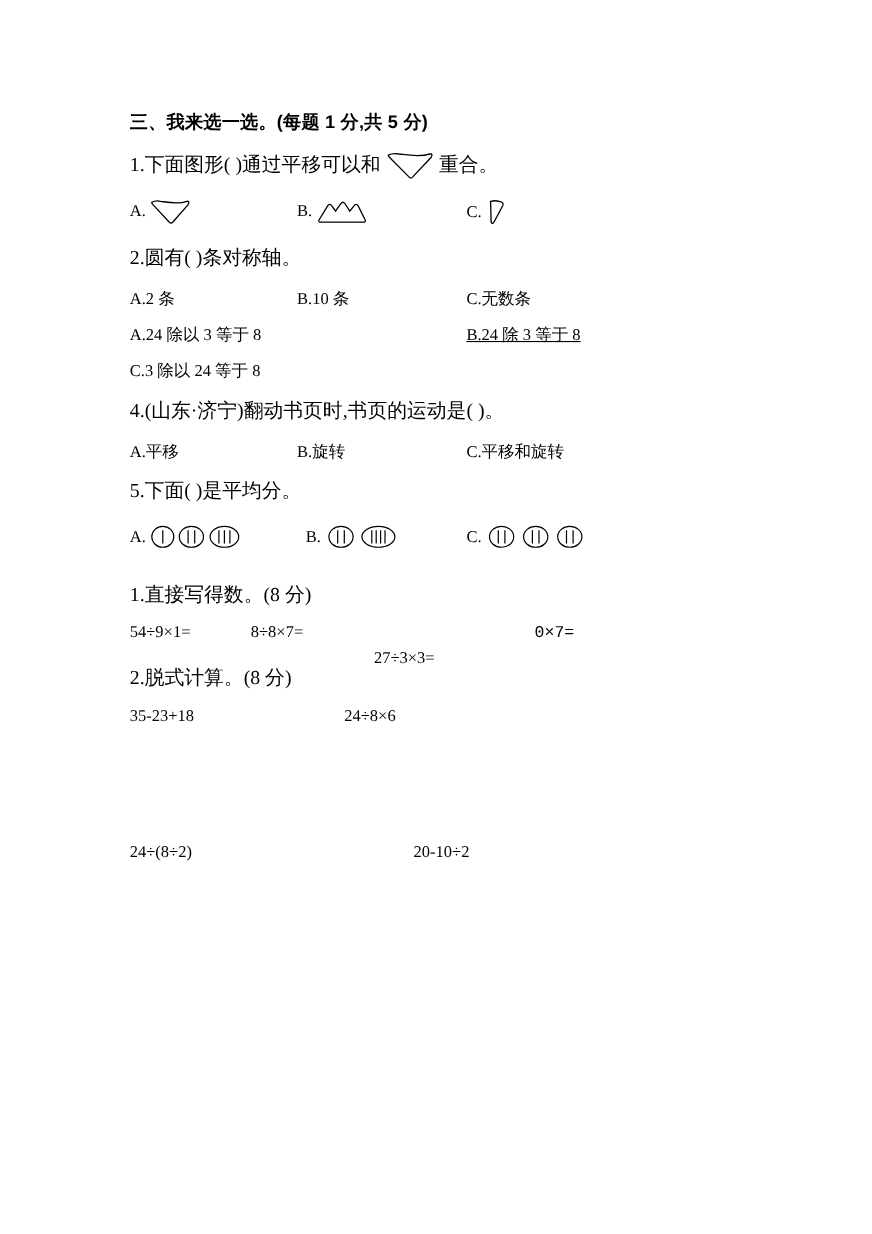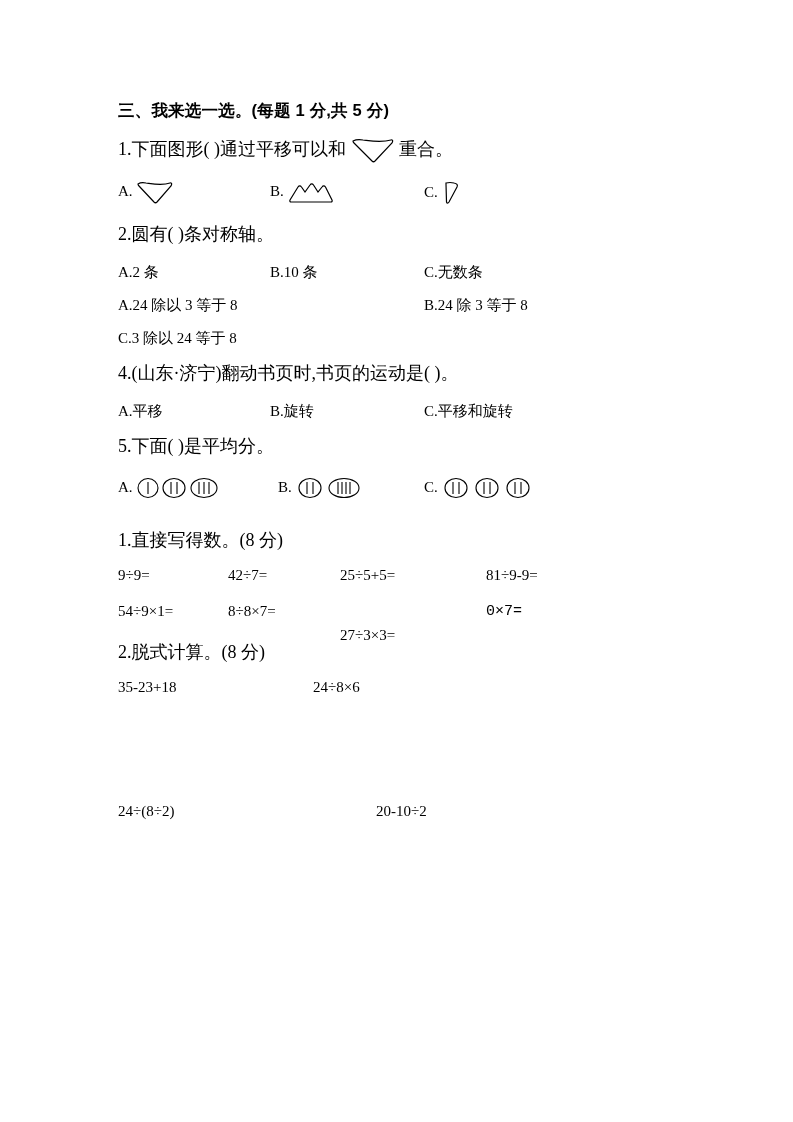--- a/index.html
+++ b/index.html
@@ -129,21 +129,21 @@
 
     <div class="q-line">2.圆有(      )条对称轴。</div>
     <div class="opt-row">
       <span class="opt" style="left:0px;">A.2 条</span>
       <span class="opt" style="left:152px;">B.10 条</span>
       <span class="opt" style="left:306px;">C.无数条</span>
     </div>
 
     <div class="opt-row">
       <span class="opt" style="left:0px;text-align:right;">A.24 除以 3 等于 8</span>
-      <span class="opt" style="left:306px;">B.24 除 3 等于 8</span>
+      <span class="opt" style="left:306px;text-decoration:underline;">B.24 除 3 等于 8</span>
     </div>
     <div class="opt-row">
       <span class="opt" style="left:0px;">C.3 除以 24 等于 8</span>
     </div>
 
     <div class="q-line">4.(山东·济宁)翻动书页时,书页的运动是(        )。</div>
     <div class="opt-row">
       <span class="opt" style="left:0px;">A.平移</span>
       <span class="opt" style="left:152px;">B.旋转</span>
       <span class="opt" style="left:306px;">C.平移和旋转</span>
@@ -198,26 +198,20 @@
           </svg>
         </span>
       </span>
     </div>
 
     <div class="spacer-md"></div>
 
 
     <div class="q-line">1.直接写得数。(8 分)</div>
 
-    <div class="calc-row">
-      <span style="left:0px;">9÷9=</span>
-      <span style="left:110px;">42÷7=</span>
-      <span style="left:222px;">25÷5+5=</span>
-      <span style="left:368px;">81÷9-9=</span>
-    </div>
 
     <div class="calc-row">
       <span style="left:0px;">54÷9×1=</span>
       <span style="left:110px;">8÷8×7=</span>
       <span style="left:222px;margin-top:24px;">27÷3×3=</span>
       <span style="left:368px;font-family:Liberation Mono, monospace;">0×7=</span>
     </div>
 
     <div class="q-line">2.脱式计算。(8 分)</div>
 

